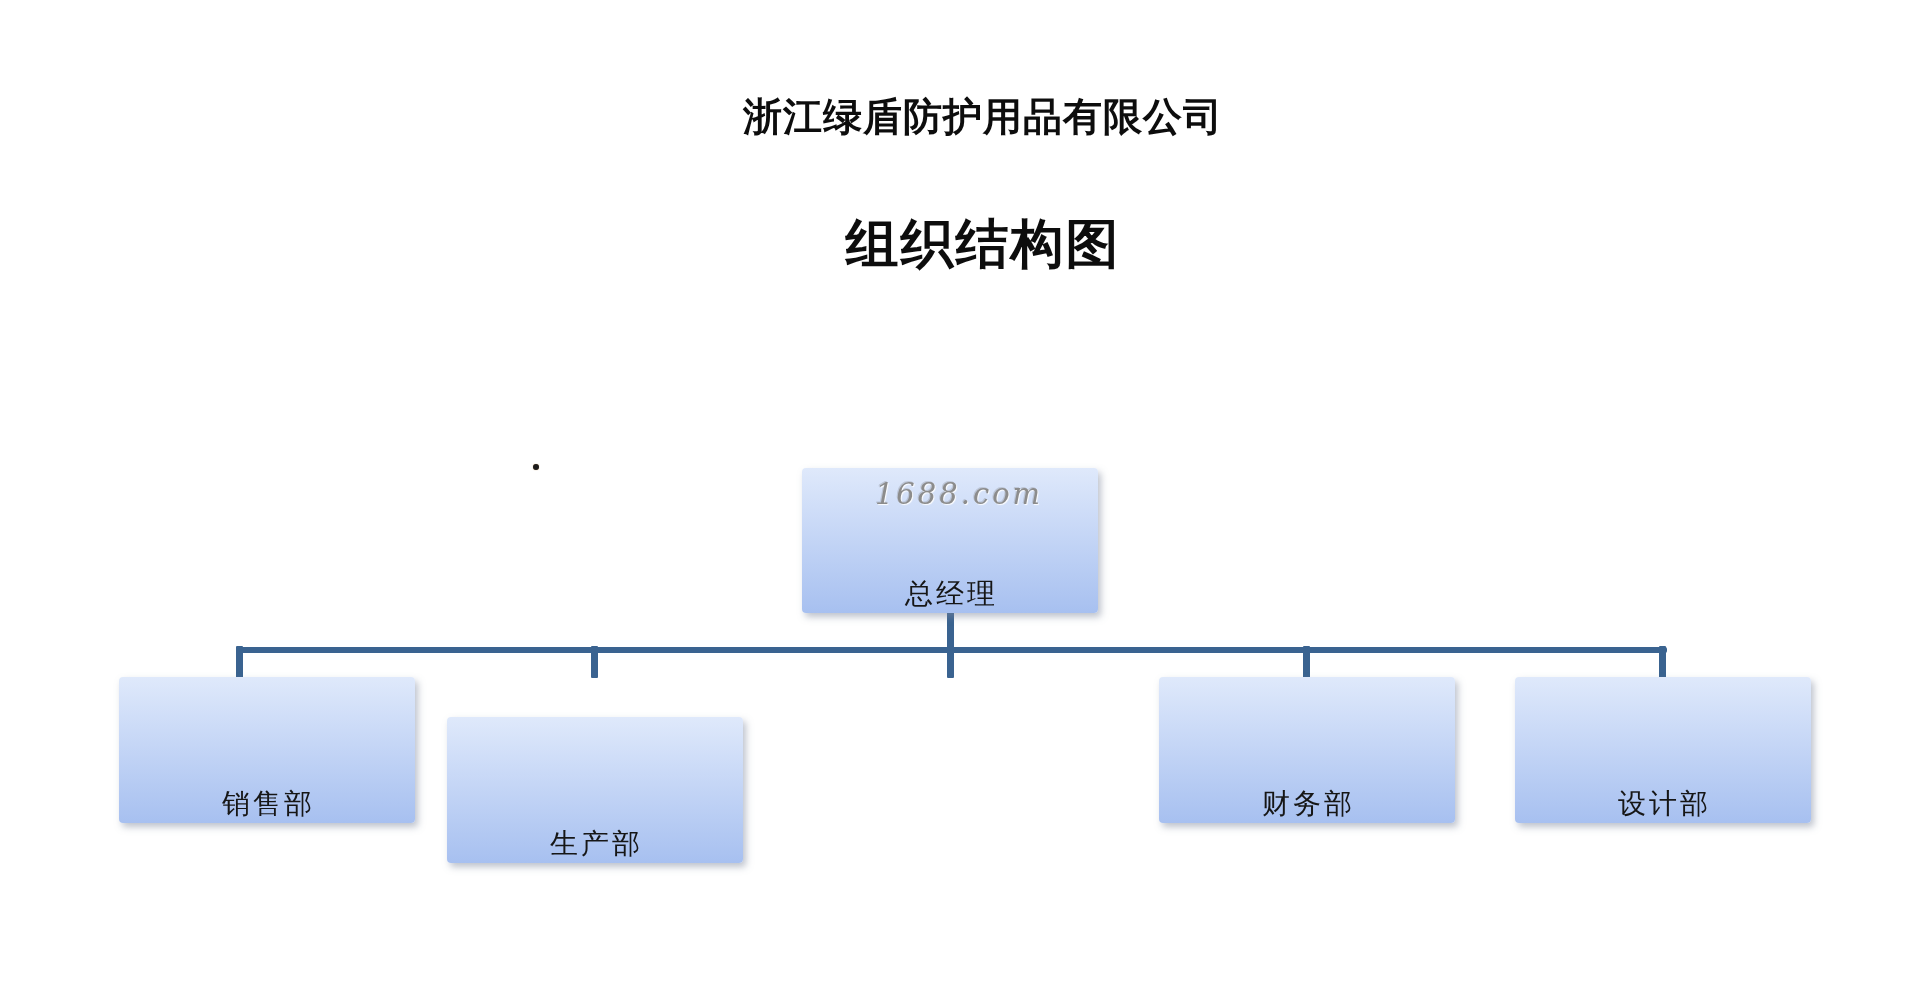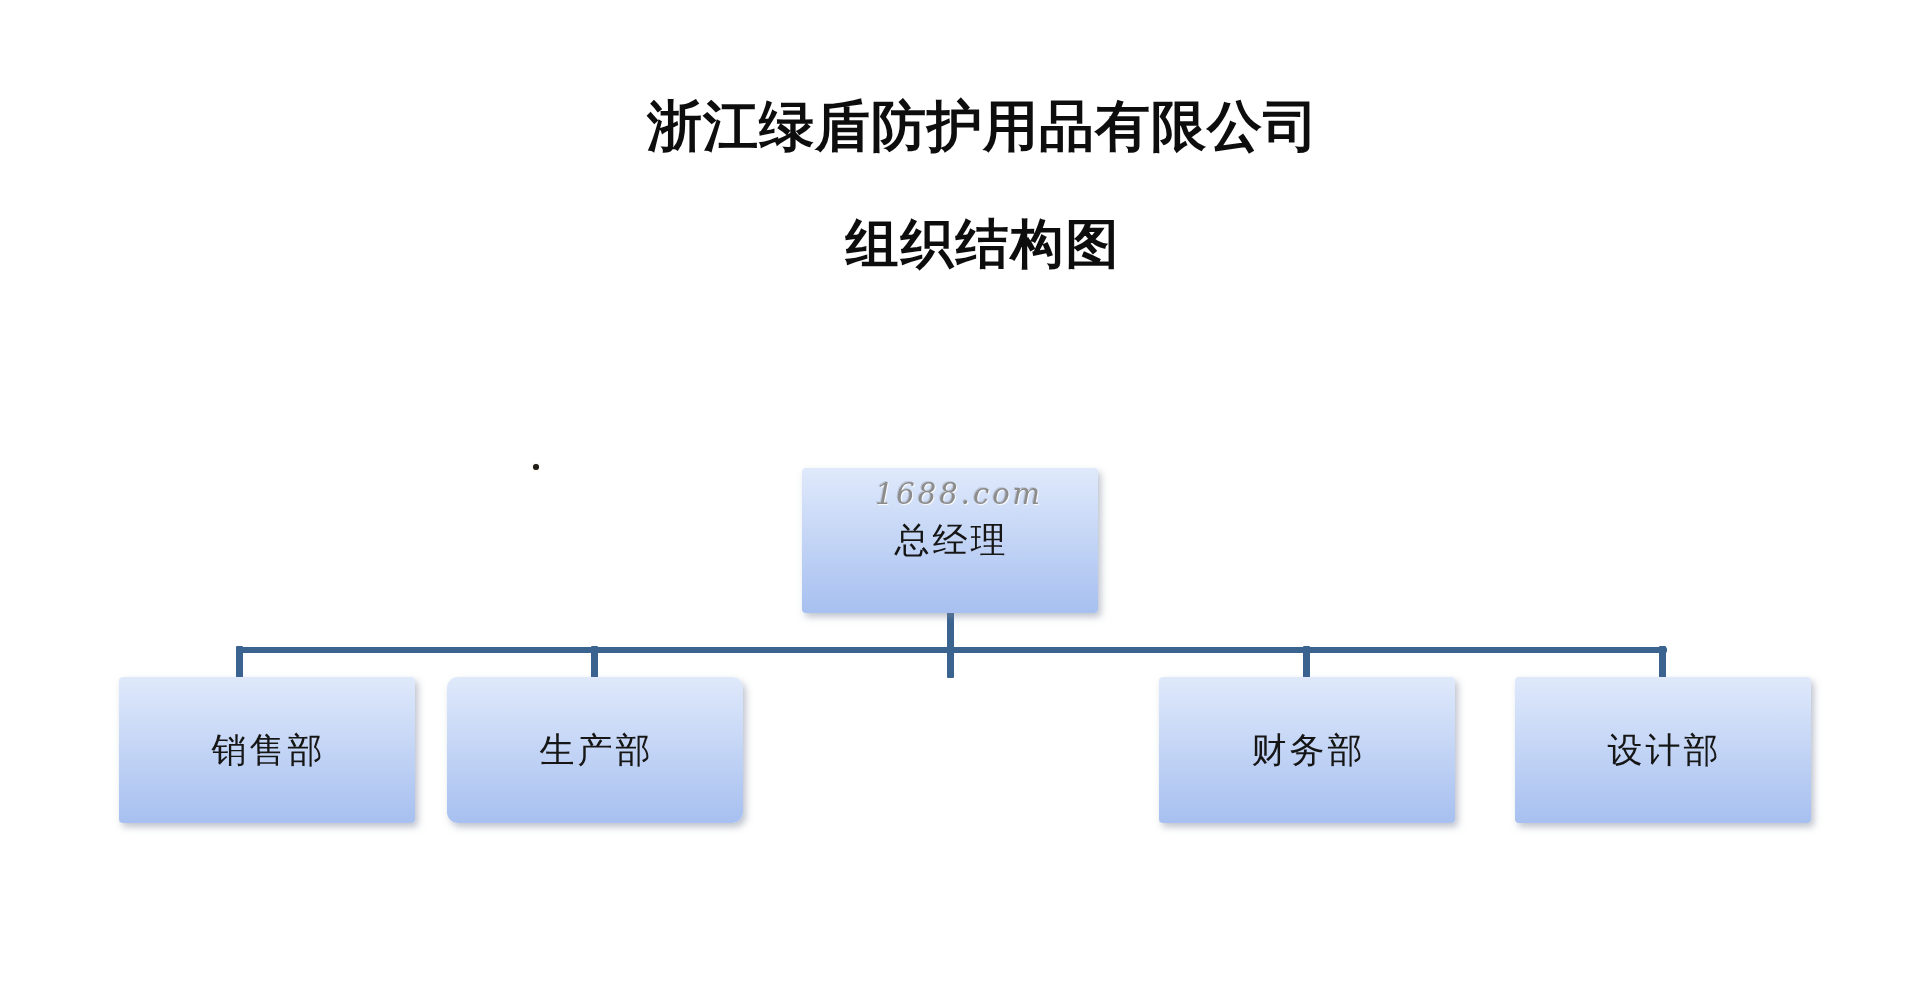--- a/index.html
+++ b/index.html
@@ -18,21 +18,21 @@
   .stage{
     position:relative;
     width:1920px;height:983px;
     background:var(--page-background);
     overflow:hidden;
   }
   .title-line1{
     position:absolute;
     left:983px;top:96px;
     transform:translateX(-50%);
-    font-size:55px;line-height:1.1;
+    font-size:39px;line-height:1.1;
     font-weight:900;
     letter-spacing:1px;
     color:var(--title-text);
     white-space:nowrap;
   }
   .title-line2{
     position:absolute;
     left:983px;top:215px;
     transform:translateX(-50%);
     font-size:53px;line-height:1.1;
@@ -62,32 +62,32 @@
   .stub-root{left:947px;top:610px;height:68px;}
   .stub-4{left:1303px;top:646px;height:32px;}
   .stub-5{left:1659px;top:646px;height:32px;}
   
   .org-box{
     position:absolute;
     width:296px;height:146px;
     border-radius:4px;
     background:linear-gradient(180deg,var(--box-gradient-top) 0%,var(--box-gradient-bottom) 100%);
     box-shadow:3px 4px 7px rgba(125,135,155,.5);
-    display:flex;align-items:center;justify-content:center;
+    display:flex;align-items:flex-end;justify-content:center;
   }
   .org-box .box-label{
-    font-size:35px;
+    font-size:28px;
     letter-spacing:3px;
     padding-left:3px; 
     color:var(--label-text);
     white-space:nowrap;
   }
   .box-root{left:802px;top:468px;height:145px;}
   .box-dept-0{left:91px;  top:677px;margin-left:28px;}
-  .box-dept-1{left:447px; top:677px;border-radius:11px;}
+  .box-dept-1{left:447px; top:717px;}
   .box-dept-2{left:803px; top:677px;}
   .box-dept-3{left:1159px;top:677px;}
   .box-dept-4{left:1515px;top:677px;}
   .watermark{
     position:absolute;
     left:calc(50% + 9px);top:9px;
     transform:translateX(-50%);
     font-family:"DejaVu Serif","Liberation Serif",serif;
     font-style:italic;
     font-size:29px;

